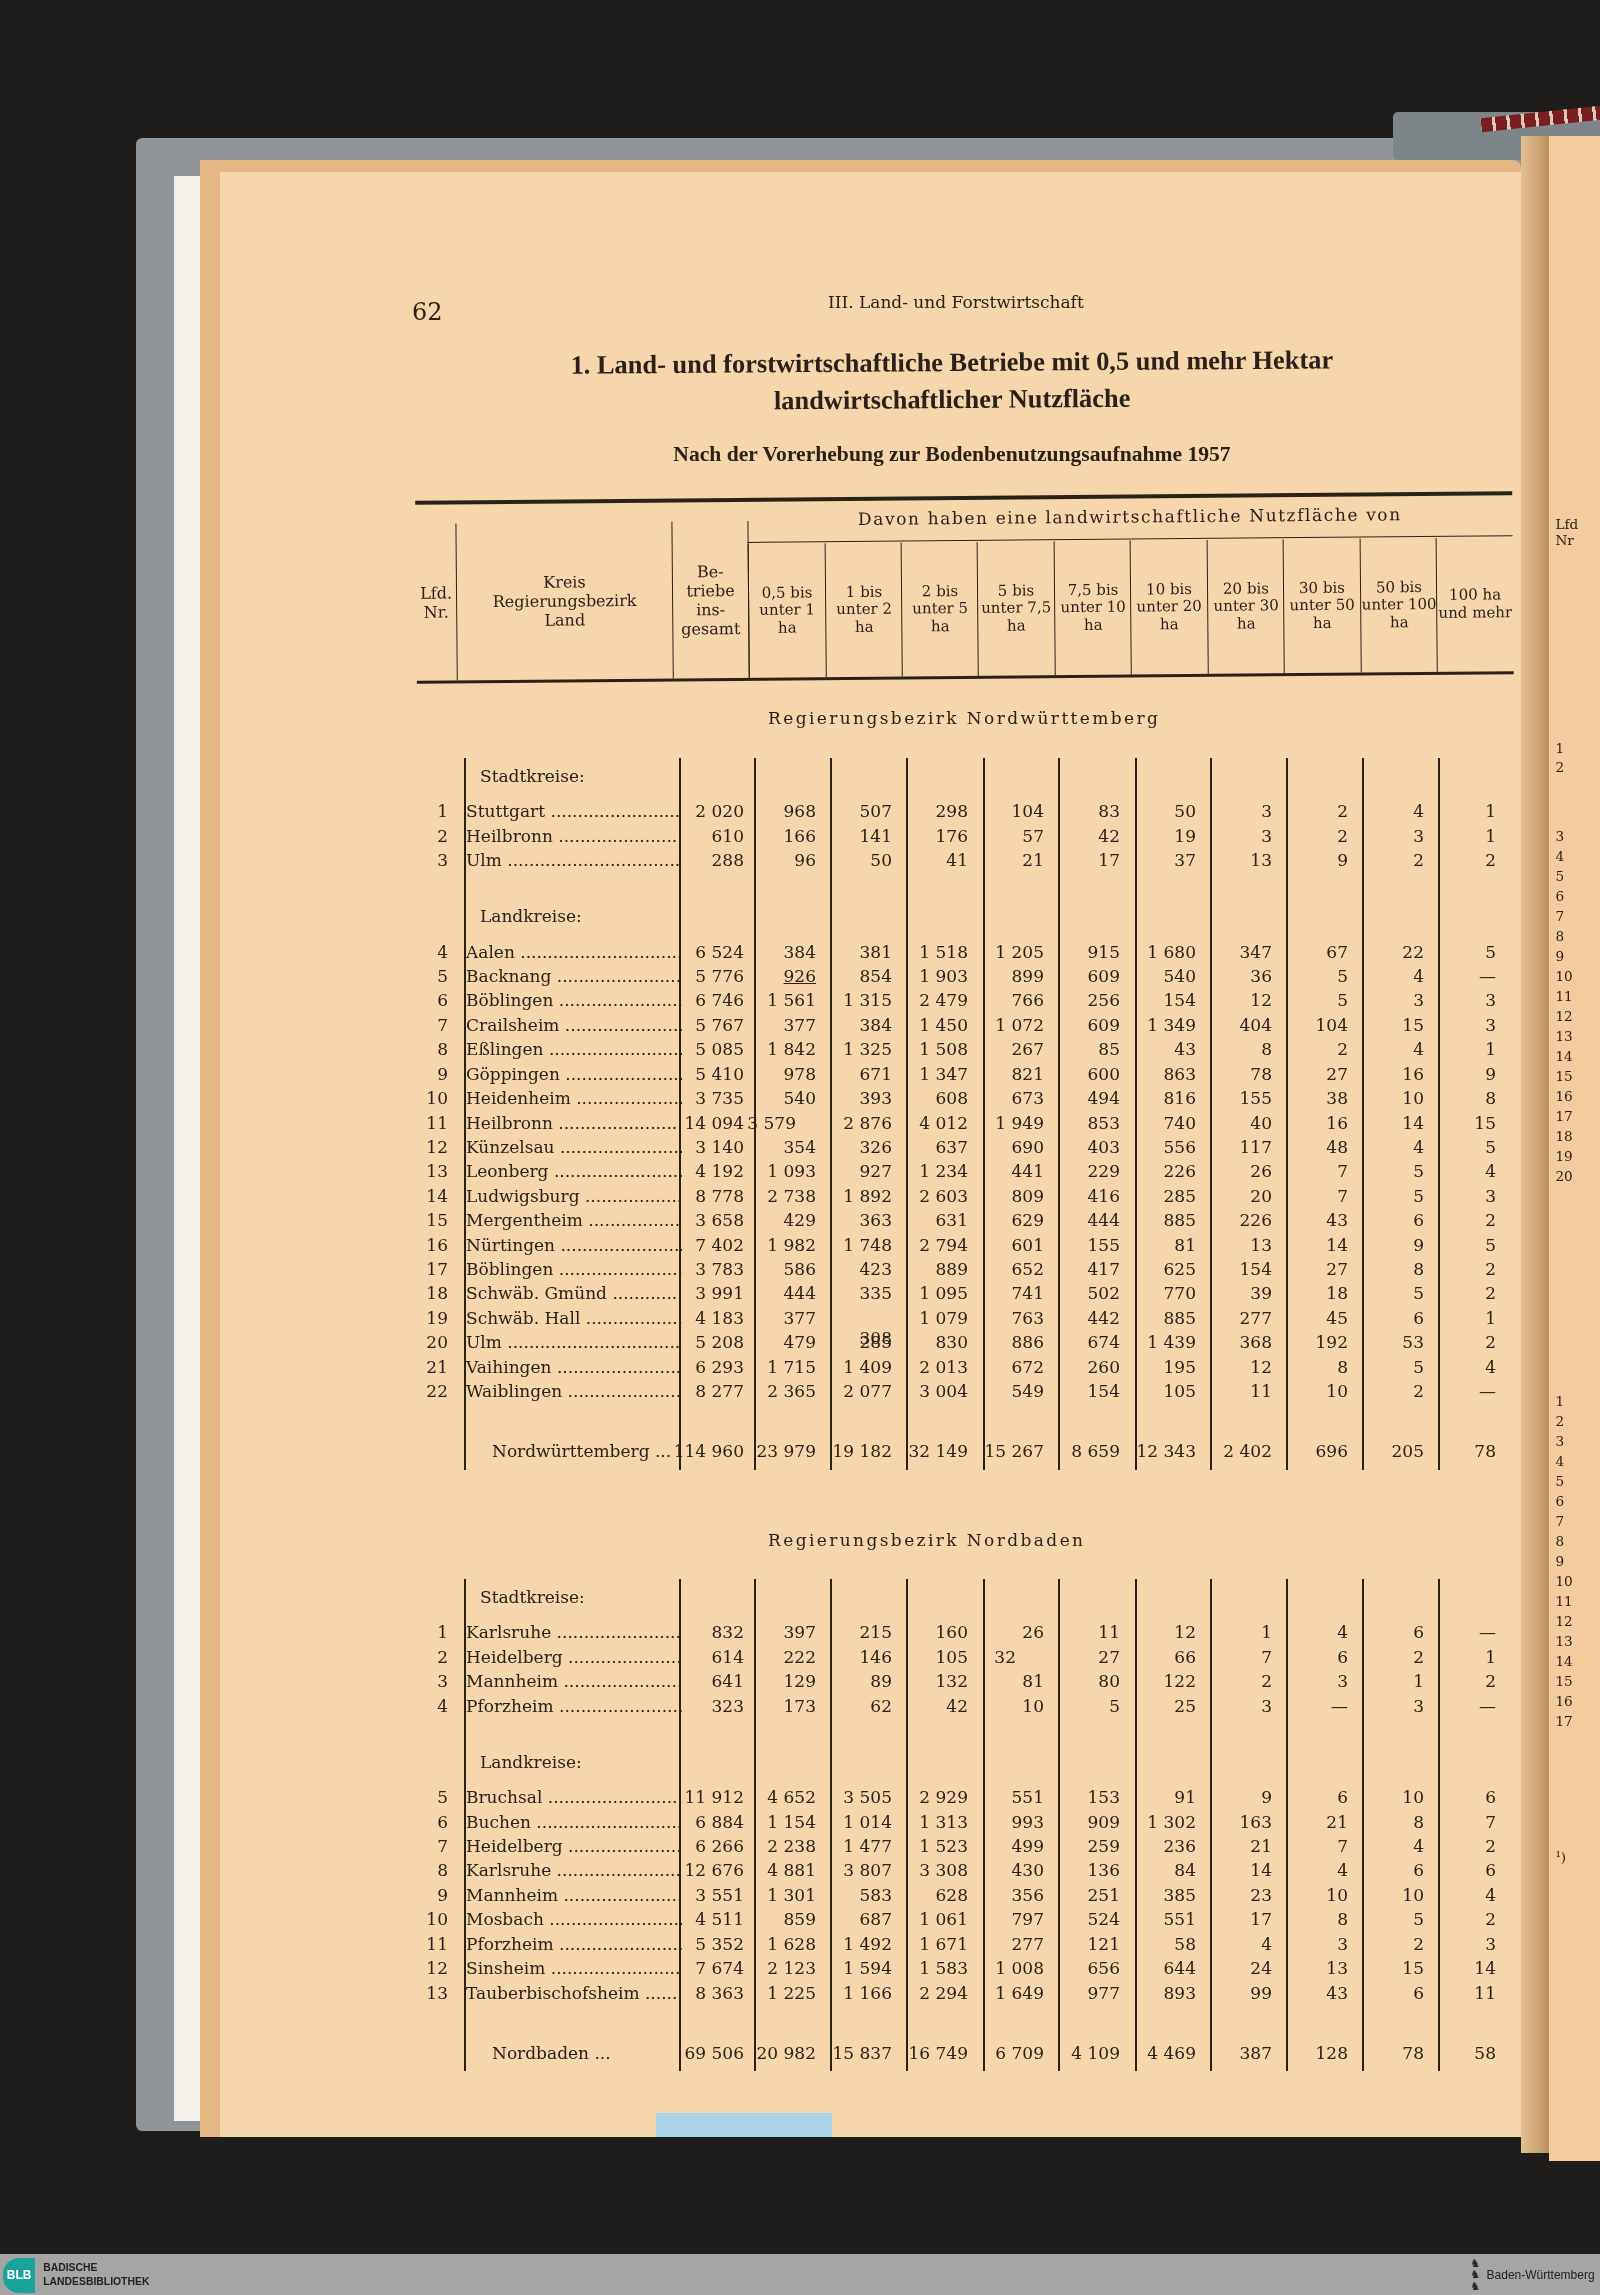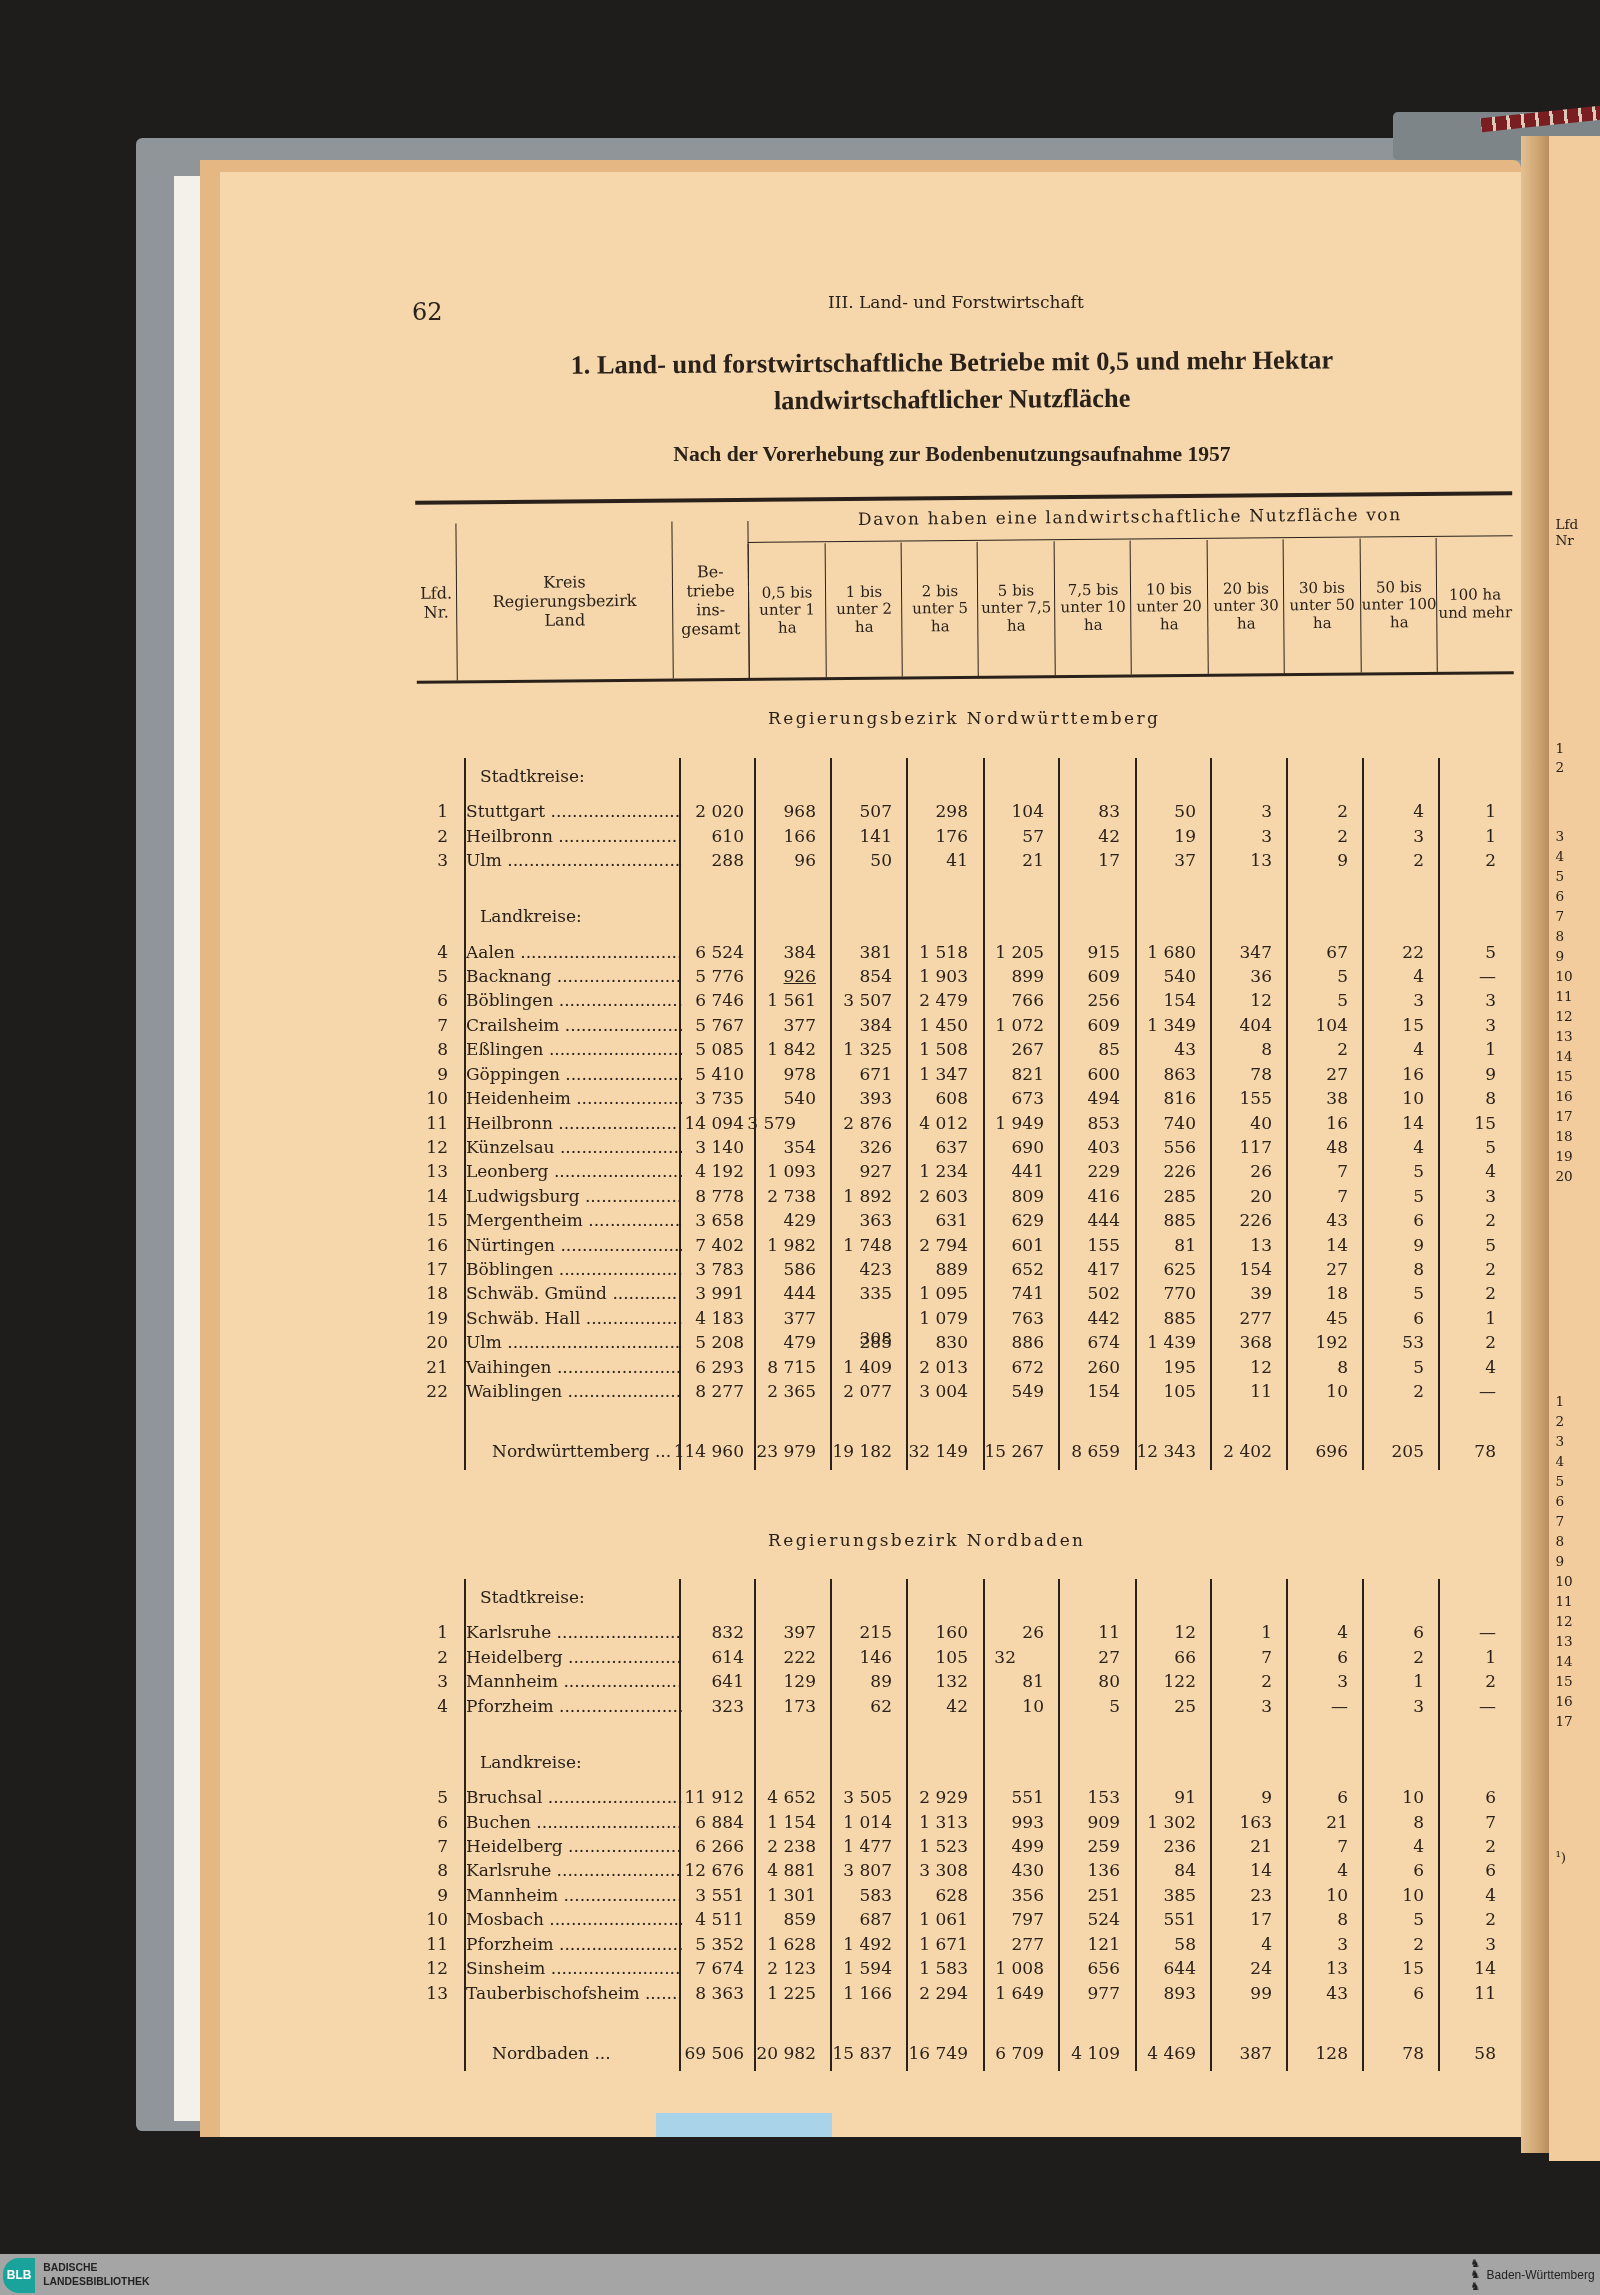--- a/index.html
+++ b/index.html
@@ -198,21 +198,21 @@
       <span class="v" style="left: 784px;">36</span>
       <span class="v" style="left: 860px;">5</span>
       <span class="v" style="left: 936px;">4</span>
       <span class="v" style="left: 1008px;">—</span>
     </div>
     <div class="row" style="top: 990px; left: 416px; width: 1105px;">
       <span class="nr">6</span>
       <span class="name">Böblingen</span>
       <span class="v" style="left: 256px;">6 746</span>
       <span class="v" style="left: 328px;">1 561</span>
-      <span class="v" style="left: 404px;">3 507</span>
+      <span class="v" style="left: 404px;">1 315</span>
       <span class="v" style="left: 480px;">2 479</span>
       <span class="v" style="left: 556px;">766</span>
       <span class="v" style="left: 632px;">256</span>
       <span class="v" style="left: 708px;">154</span>
       <span class="v" style="left: 784px;">12</span>
       <span class="v" style="left: 860px;">5</span>
       <span class="v" style="left: 936px;">3</span>
       <span class="v" style="left: 1008px;">3</span>
     </div>
     <div class="row" style="top: 1015px; left: 416px; width: 1105px;">
@@ -422,21 +422,21 @@
       <span class="v" style="left: 708px;">1 439</span>
       <span class="v" style="left: 784px;">368</span>
       <span class="v" style="left: 860px;">192</span>
       <span class="v" style="left: 936px;">53</span>
       <span class="v" style="left: 1008px;">2</span>
     </div>
     <div class="row" style="top: 1357px; left: 416px; width: 1105px;">
       <span class="nr">21</span>
       <span class="name">Vaihingen</span>
       <span class="v" style="left: 256px;">6 293</span>
-      <span class="v" style="left: 328px;">8 715</span>
+      <span class="v" style="left: 328px;">1 715</span>
       <span class="v" style="left: 404px;">1 409</span>
       <span class="v" style="left: 480px;">2 013</span>
       <span class="v" style="left: 556px;">672</span>
       <span class="v" style="left: 632px;">260</span>
       <span class="v" style="left: 708px;">195</span>
       <span class="v" style="left: 784px;">12</span>
       <span class="v" style="left: 860px;">8</span>
       <span class="v" style="left: 936px;">5</span>
       <span class="v" style="left: 1008px;">4</span>
     </div>

